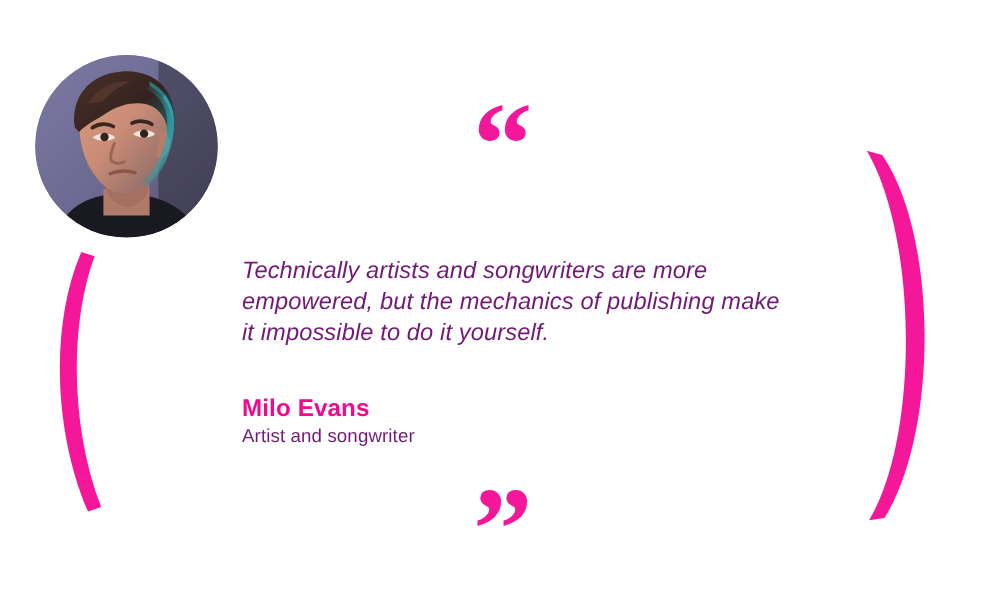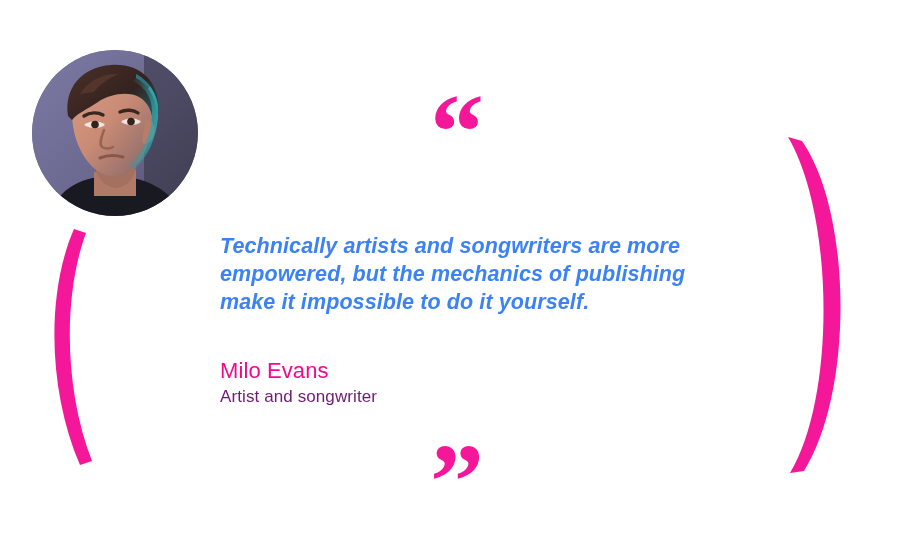--- a/index.html
+++ b/index.html
@@ -60,36 +60,36 @@
 
   
   #quote-body {
     position: absolute;
     left: 220px;
     top: 232px;
     width: 500px;
   }
   #quote-text {
     margin: 0;
-    color: #3b82f6;
+    color: #701a75;
     font-family: "Liberation Sans", sans-serif;
     font-style: italic;
-    font-weight: 700;
+    font-weight: 400;
     font-size: 21.5px;
     line-height: 28px;
     letter-spacing: 0.1px;
   }
   #attribution {
     margin-top: 42px;
   }
   #author-name {
     margin: 0;
     color: #F00A8D;
     font-family: "Liberation Sans", sans-serif;
-    font-weight: 400;
+    font-weight: 700;
     font-size: 22px;
     line-height: 26px;
     letter-spacing: 0.1px;
   }
   #author-role {
     margin: 2px 0 0 0;
     color: #701a75;
     font-family: "Liberation Sans", sans-serif;
     font-weight: 400;
     font-size: 17px;

